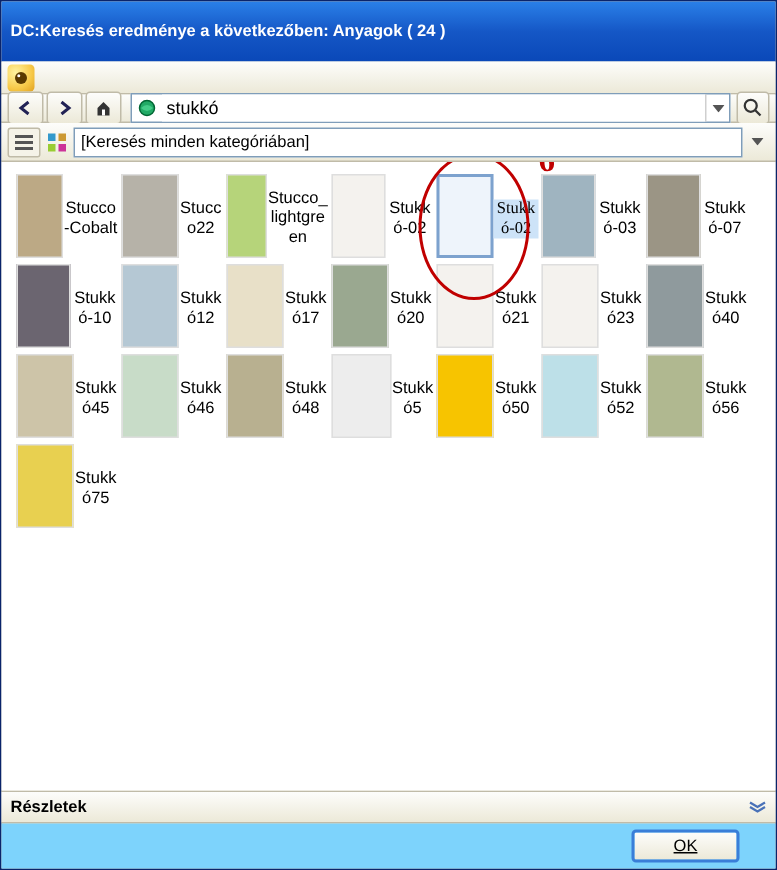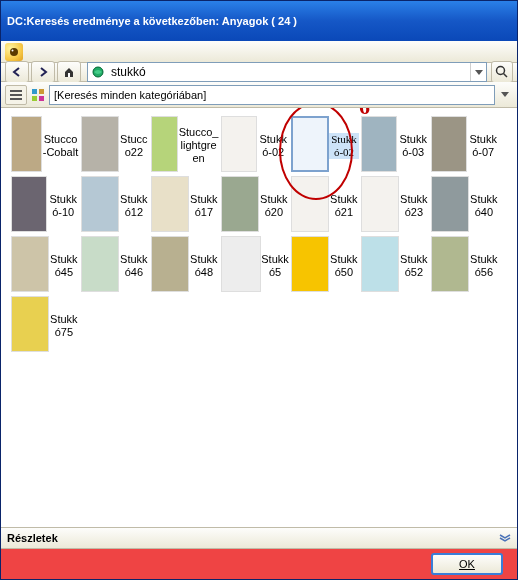--- a/index.html
+++ b/index.html
@@ -21,21 +21,21 @@
   .cat-field { flex:1; height:20px; border:1px solid #7f9db9; background:#fff; display:flex; align-items:center; padding:0 4px; }
   .cat-field span { font-size:11px; }
   .grid { flex:1; background:#fff; overflow:auto; padding:8px 4px 8px 10px; position:relative; }
   .grid-inner { display:grid; grid-template-columns: repeat(7, 68px); gap:4px 2px; }
   .item { width:68px; display:flex; align-items:center; cursor:pointer; }
   .thumb { width:56px; height:56px; border:1px solid #dedede; }
   .item.selected .thumb { border:2px solid #7da2ce; background:#eef4fb; }
   .item-label { font-size:11px; color:#000; text-align:center; line-height:13px; margin-top:3px; word-break:break-word; max-width:68px; }
   .item.selected .item-label { background:#cde3f8;font-family:Liberation Serif, serif; }
   .details-bar { height:22px; background:linear-gradient(#fdfdfb,#ece9d8); border-top:1px solid #c0bba8; border-bottom:1px solid #c0bba8; display:flex; align-items:center; padding:0 6px; font-weight:bold; justify-content:space-between; }
-  .footer { height:30px; background:#ef4444; display:flex; align-items:center; justify-content:flex-end; padding:0 14px; gap:6px;text-decoration:underline; }
+  .footer { height:30px; background:#7dd3fc; display:flex; align-items:center; justify-content:flex-end; padding:0 24px; gap:6px;text-decoration:underline; }
   .btn { width:72px; height:22px; border:1px solid #888; border-radius:3px; background:linear-gradient(#fdfdfb,#ece9d8); cursor:pointer; text-align:center; line-height:20px;}
   .btn.primary { border:2px solid #3a7ed8; line-height:18px;}
   
   .tx-tan { background:#bca985; }
   .tx-grey { background:#b6b2a8; }
   .tx-lgreen { background:#b6d47a; }
   .tx-white { background:#f4f2ee; }
   .tx-white2 { background:#fbfbf9; }
   .tx-bgrey { background:#9fb4c0; }
   .tx-stone { background:#9b9585; }

